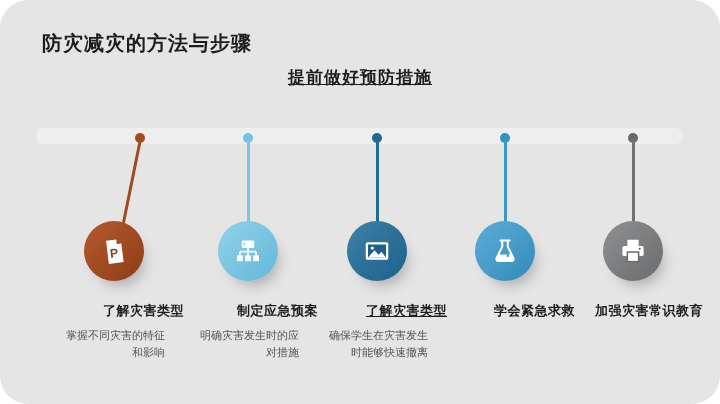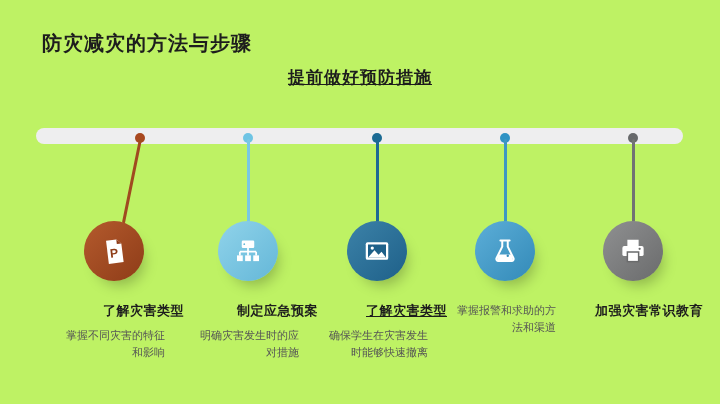--- a/index.html
+++ b/index.html
@@ -1,17 +1,17 @@
 <!DOCTYPE html>
 <html><head>
 <meta charset="utf-8">
 <style>
   html,body{margin:0;padding:0;background:#ffffff;}
   body{font-family:"Liberation Sans","DejaVu Sans",sans-serif;}
-  .stage{position:relative;width:720px;height:404px;background:#bef264;overflow:hidden;}
+  .stage{position:relative;width:720px;height:404px;background:#e5e5e5;overflow:hidden;border-radius:28px;}
 
   .page-title{
     position:absolute;left:42px;top:30px;
     font-size:20px;font-weight:700;color:#1d1d1d;letter-spacing:1px;
   }
   .page-subtitle{
     position:absolute;left:0;right:0;top:66px;text-align:center;
     font-size:17px;font-weight:700;color:#1d1d1d;letter-spacing:1px;
   }
 
@@ -125,21 +125,21 @@
     <div class="line"></div>
     <div class="circle">
       <svg width="30" height="30" viewBox="0 0 24 24">
         <path d="M9.8 3.5 v5 L5.2 17.8 a1.6 1.6 0 0 0 1.5 2.2 h10.6 a1.6 1.6 0 0 0 1.5 -2.2 L14.2 8.5 v-5" fill="none" stroke="#ffffff" stroke-width="1.6" stroke-linejoin="round"></path>
         <path d="M8.3 3.5 h7.4" stroke="#ffffff" stroke-width="1.6" stroke-linecap="round"></path>
         <path d="M7 14.8 h10 l1.2 3.2 a1 1 0 0 1 -0.95 1.35 H6.75 a1 1 0 0 1 -0.95 -1.35 Z" fill="#ffffff"></path>
         <circle cx="14.2" cy="15.8" r="0.95" fill="var(--c-dark)"></circle>
       </svg>
     </div>
     <div class="label">
-      <div class="it-desc">掌握报警和求助的方法和渠道</div>
+      <div class="it-title">学会紧急求救</div>
     </div>
   </div>
 
   <div class="t-item" style="--dot: 633px; --cx: 633px; --c-light: #8f9091; --c-dark: #6a6b6c; --c-line: #717274; --c-dot: #67696b;">
     <div class="dot"></div>
     <div class="line"></div>
     <div class="circle">
       <svg width="30" height="30" viewBox="0 0 24 24">
         <rect x="7.5" y="3" width="9" height="5.5" fill="#ffffff"></rect>
         <rect x="3.5" y="8" width="17" height="8" rx="1.5" fill="#ffffff"></rect>

